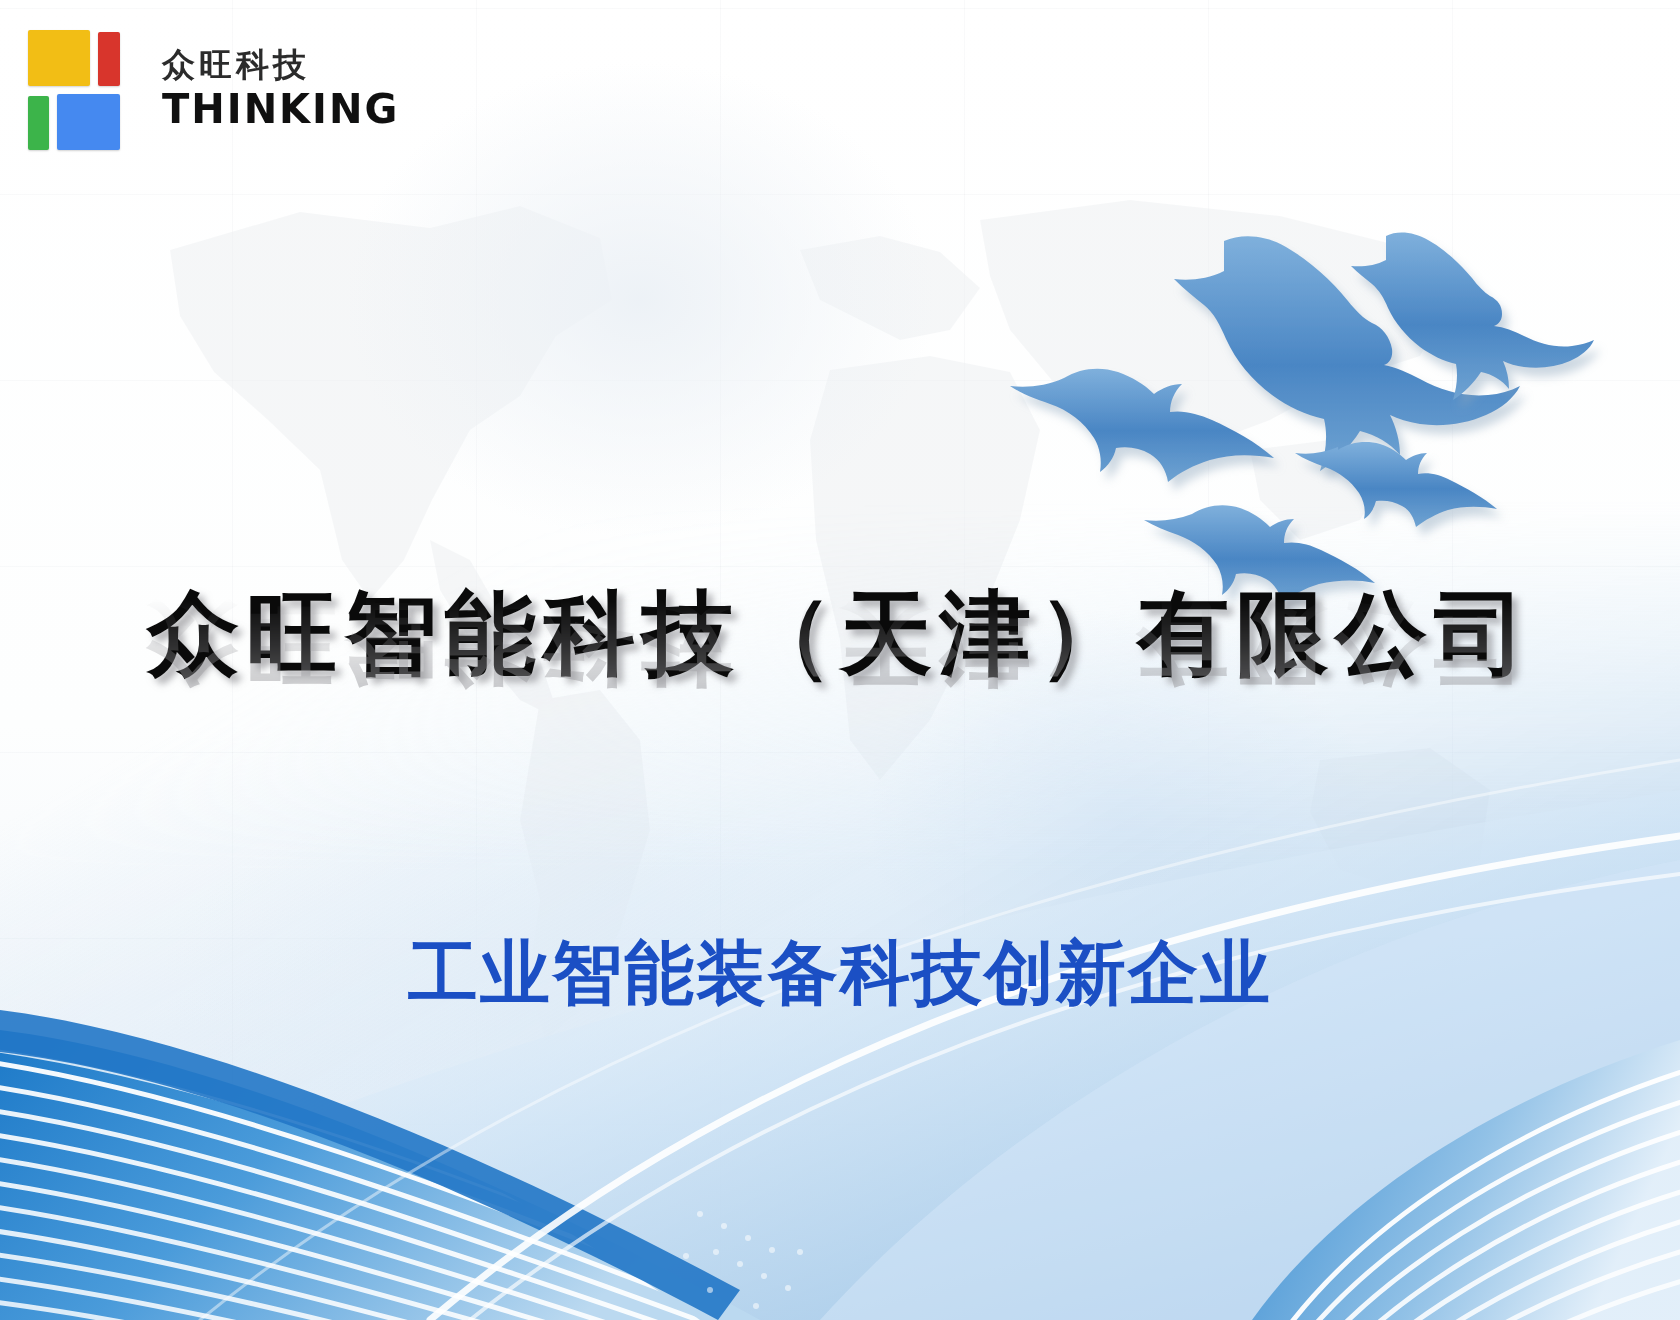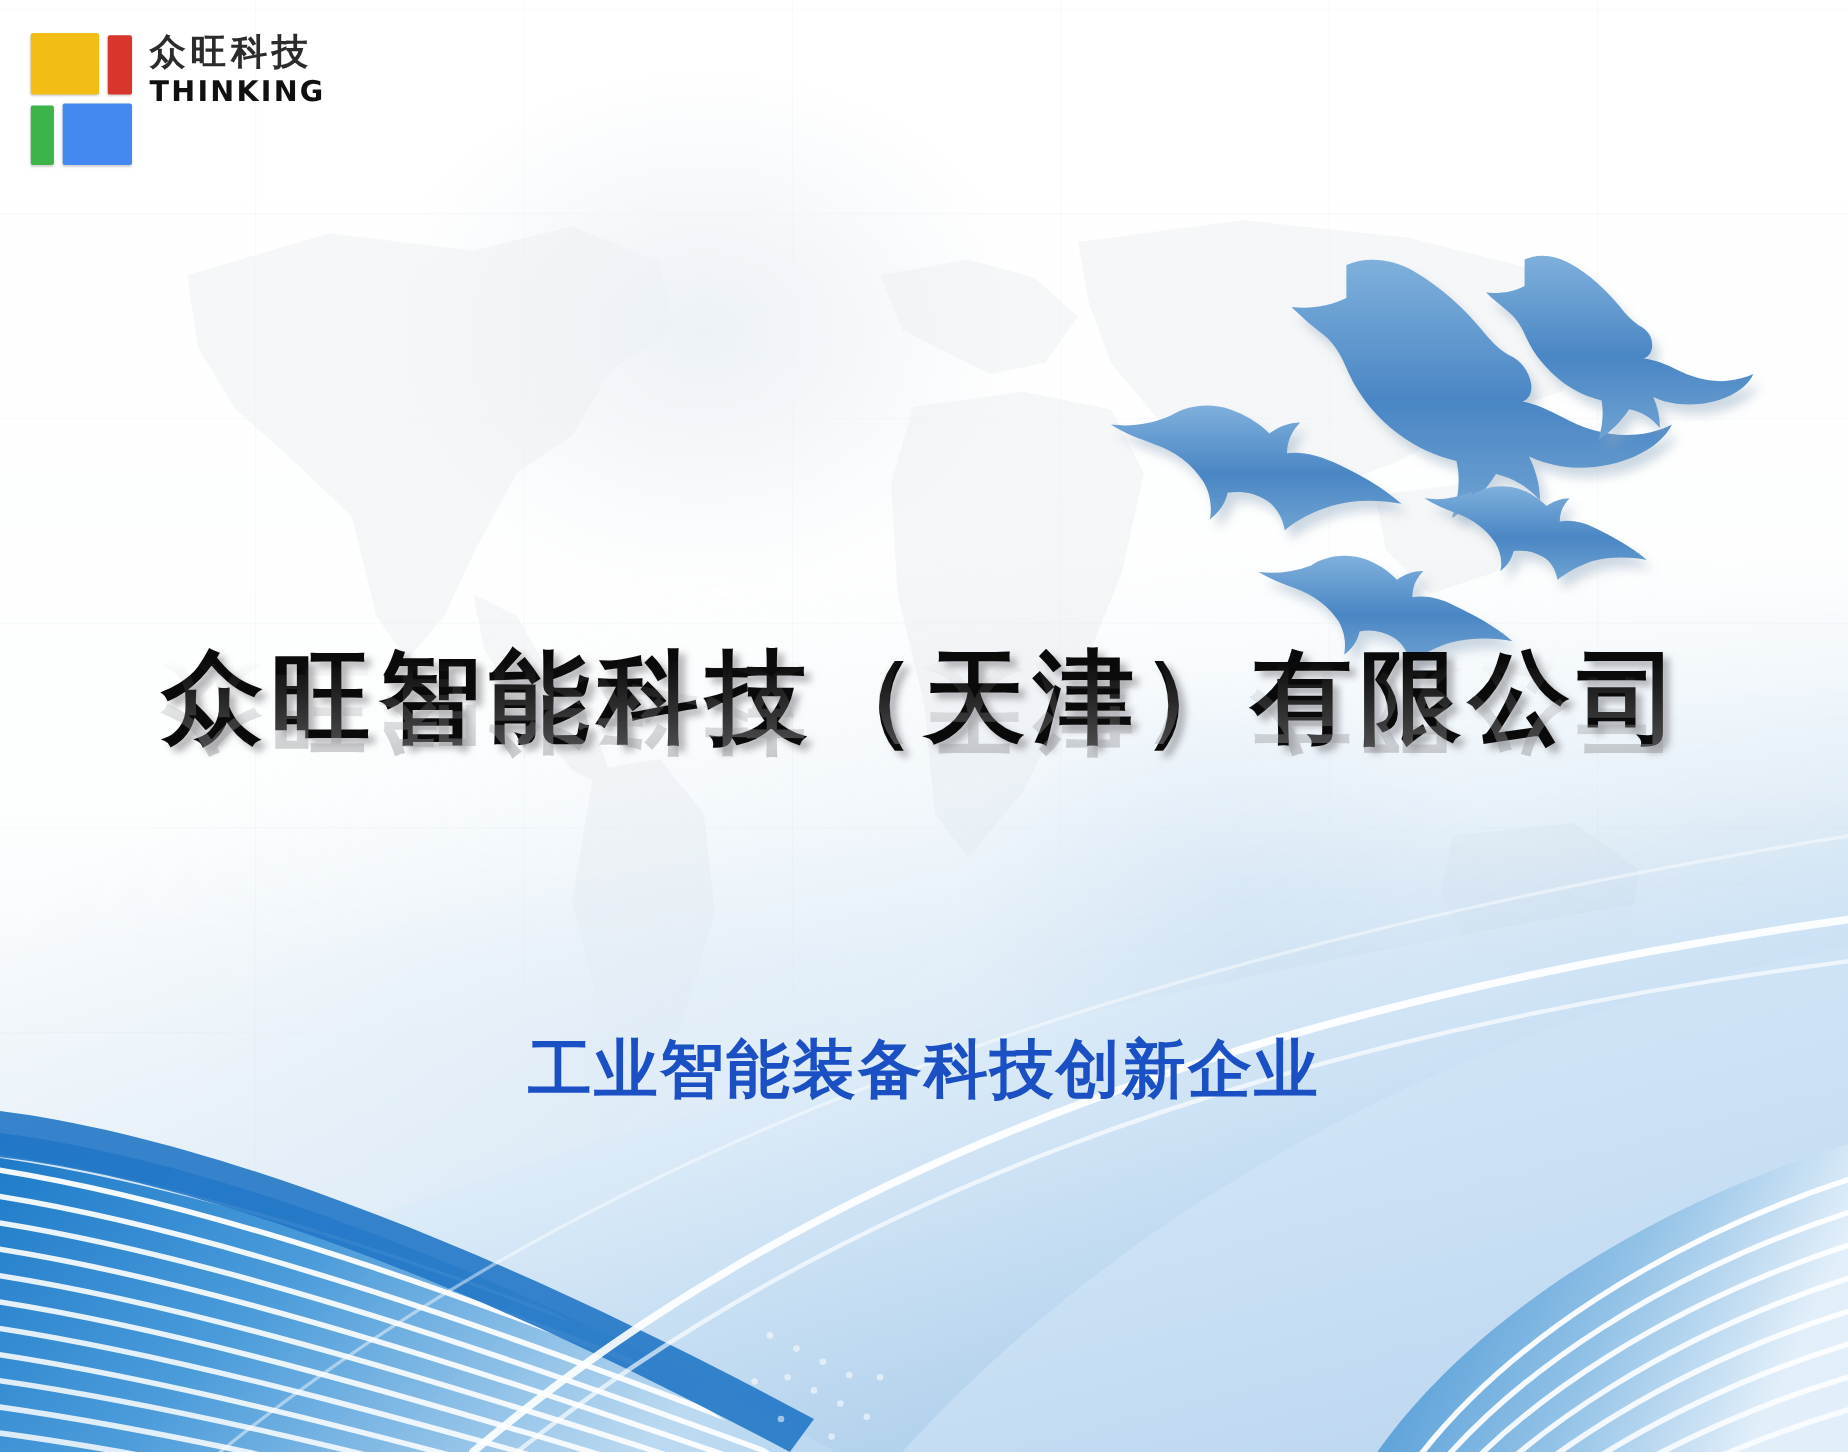--- a/index.html
+++ b/index.html
@@ -61,20 +61,22 @@
   
   .bg-waves { }
   .bg-waves svg { width: 100%; height: 100%; display: block; }
 
   
   .logo-lockup {
     position: absolute;
     left: 28px;
     top: 30px;
     display: flex;
+    align-items: center;
+    gap: 26px;
   }
   .logo-mark {
     position: relative;
     width: 108px;
     height: 120px;
     flex: 0 0 auto;
   }
   .logo-mark i {
     position: absolute;
     display: block;
@@ -95,21 +97,21 @@
   .logo-cn {
     font-family: "DejaVu Sans", "Liberation Sans", sans-serif;
     font-size: 33px;
     font-weight: 700;
     letter-spacing: 4px;
     color: #2b2b2b;
     line-height: 1;
   }
   .logo-en {
     font-family: "DejaVu Sans", "Liberation Sans", sans-serif;
-    font-size: 26px;
+    font-size: 40px;
     font-weight: 800;
     letter-spacing: 2px;
     color: #101010;
     line-height: 1;
   }
 
   .slogan {
     position: absolute;
     right: 198px;
     top: 58px;
@@ -161,22 +163,22 @@
     mask-image: linear-gradient(to top, transparent 4%, rgba(0,0,0,0.35) 45%, rgba(0,0,0,0.85) 100%);
     filter: blur(0.6px);
   }
 
   .sub-title {
     position: absolute;
     left: 0;
     right: 0;
     top: 944px;
     text-align: center;
-    font-family: Liberation Sans, sans-serif;
-    font-size: 58px;
+    font-family: Liberation Mono, monospace;
+    font-size: 70px;
     font-weight: 800;
     letter-spacing: 2px;
     color: #1B4FC4;
     line-height: 1;
     white-space: pre;
   }
 </style>
 </head>
 <body>
 

